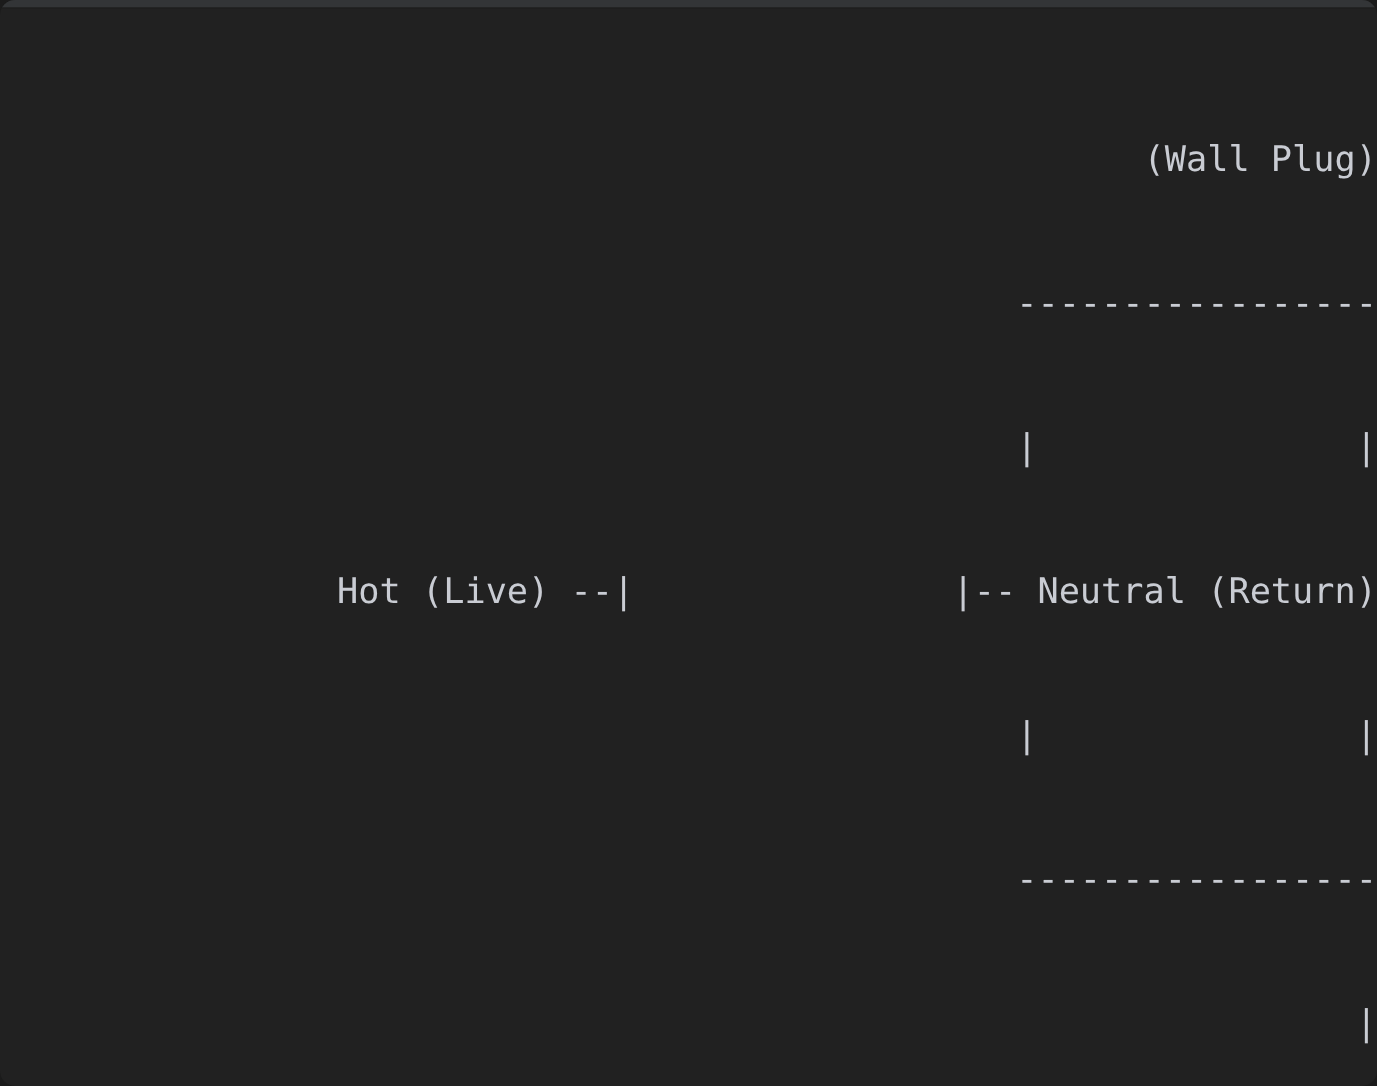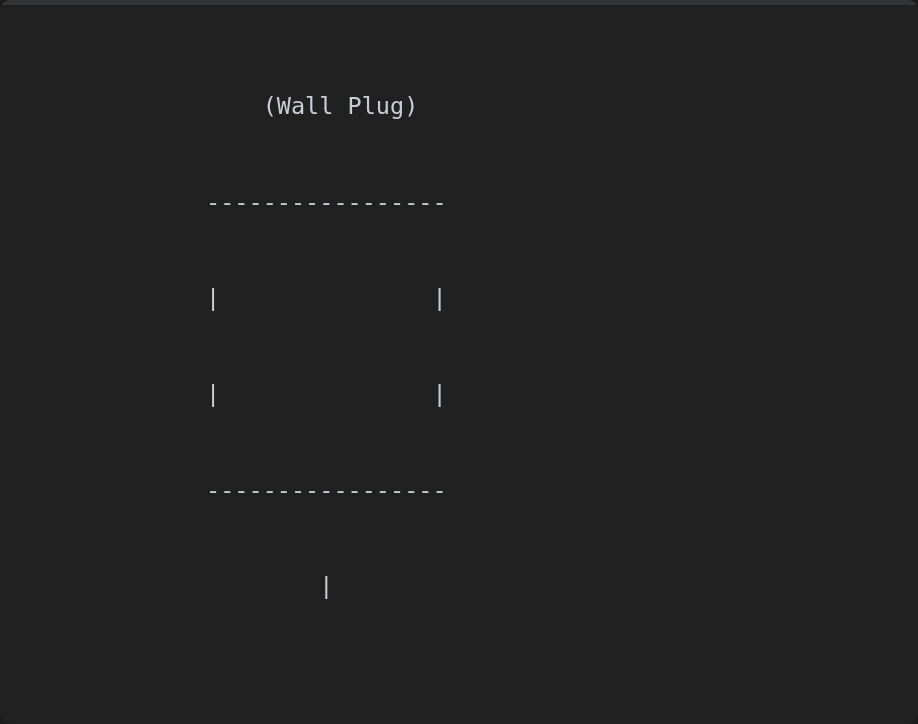--- a/index.html
+++ b/index.html
@@ -16,20 +16,21 @@
 
   
   #window-surface {
     position: relative;
     width: 918px;
     height: 724px;
     background: #212121;
     border-radius: 10px;
     overflow: hidden;
     box-sizing: border-box;
+    text-align: right;
   }
   #titlebar-strip {
     position: absolute;
     left: 0;
     top: 0;
     width: 918px;
     height: 5px;
     background: #333537;
   }
   #titlebar-strip-edge {
@@ -70,20 +71,21 @@
 
 <div id="window-surface">
 
   <div id="titlebar-strip"></div>
   <div id="titlebar-strip-edge"></div>
 
   <div id="ascii-diagram">
     <span class="row">                  (Wall Plug)</span>
     <span class="row">              -----------------</span>
     <span class="row">              |               |</span>
+    <span class="row"> Hot (Live) --|               |-- Neutral (Return)</span>
     <span class="row">              |               |</span>
     <span class="row">              -----------------</span>
     <span class="row">                      |</span>
     
     
     
     
     
     
     

